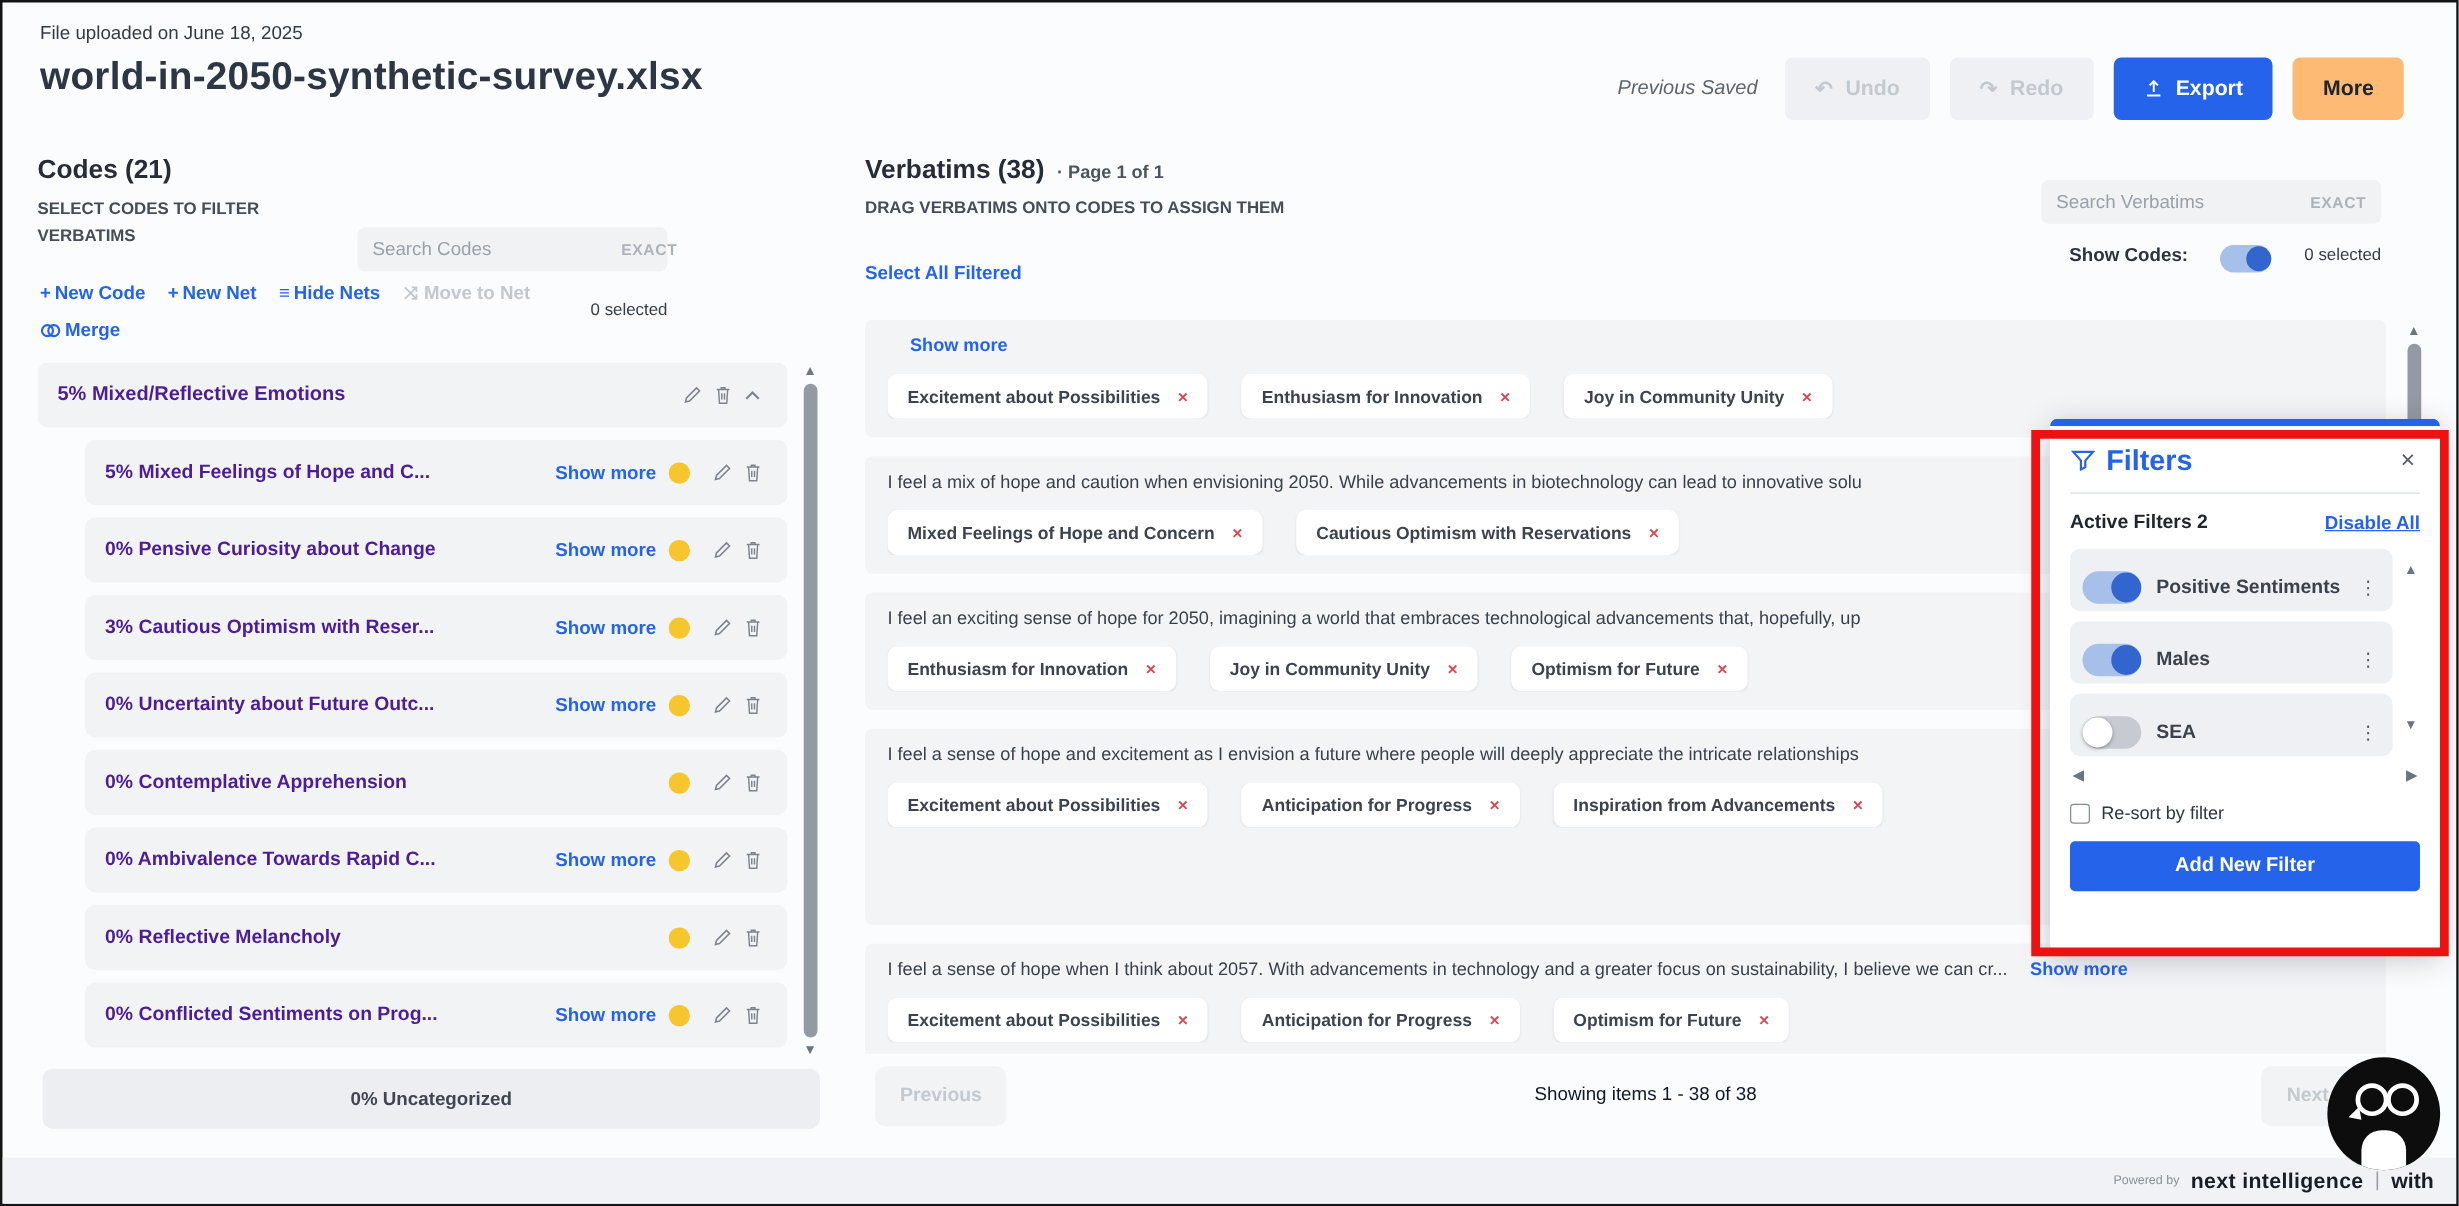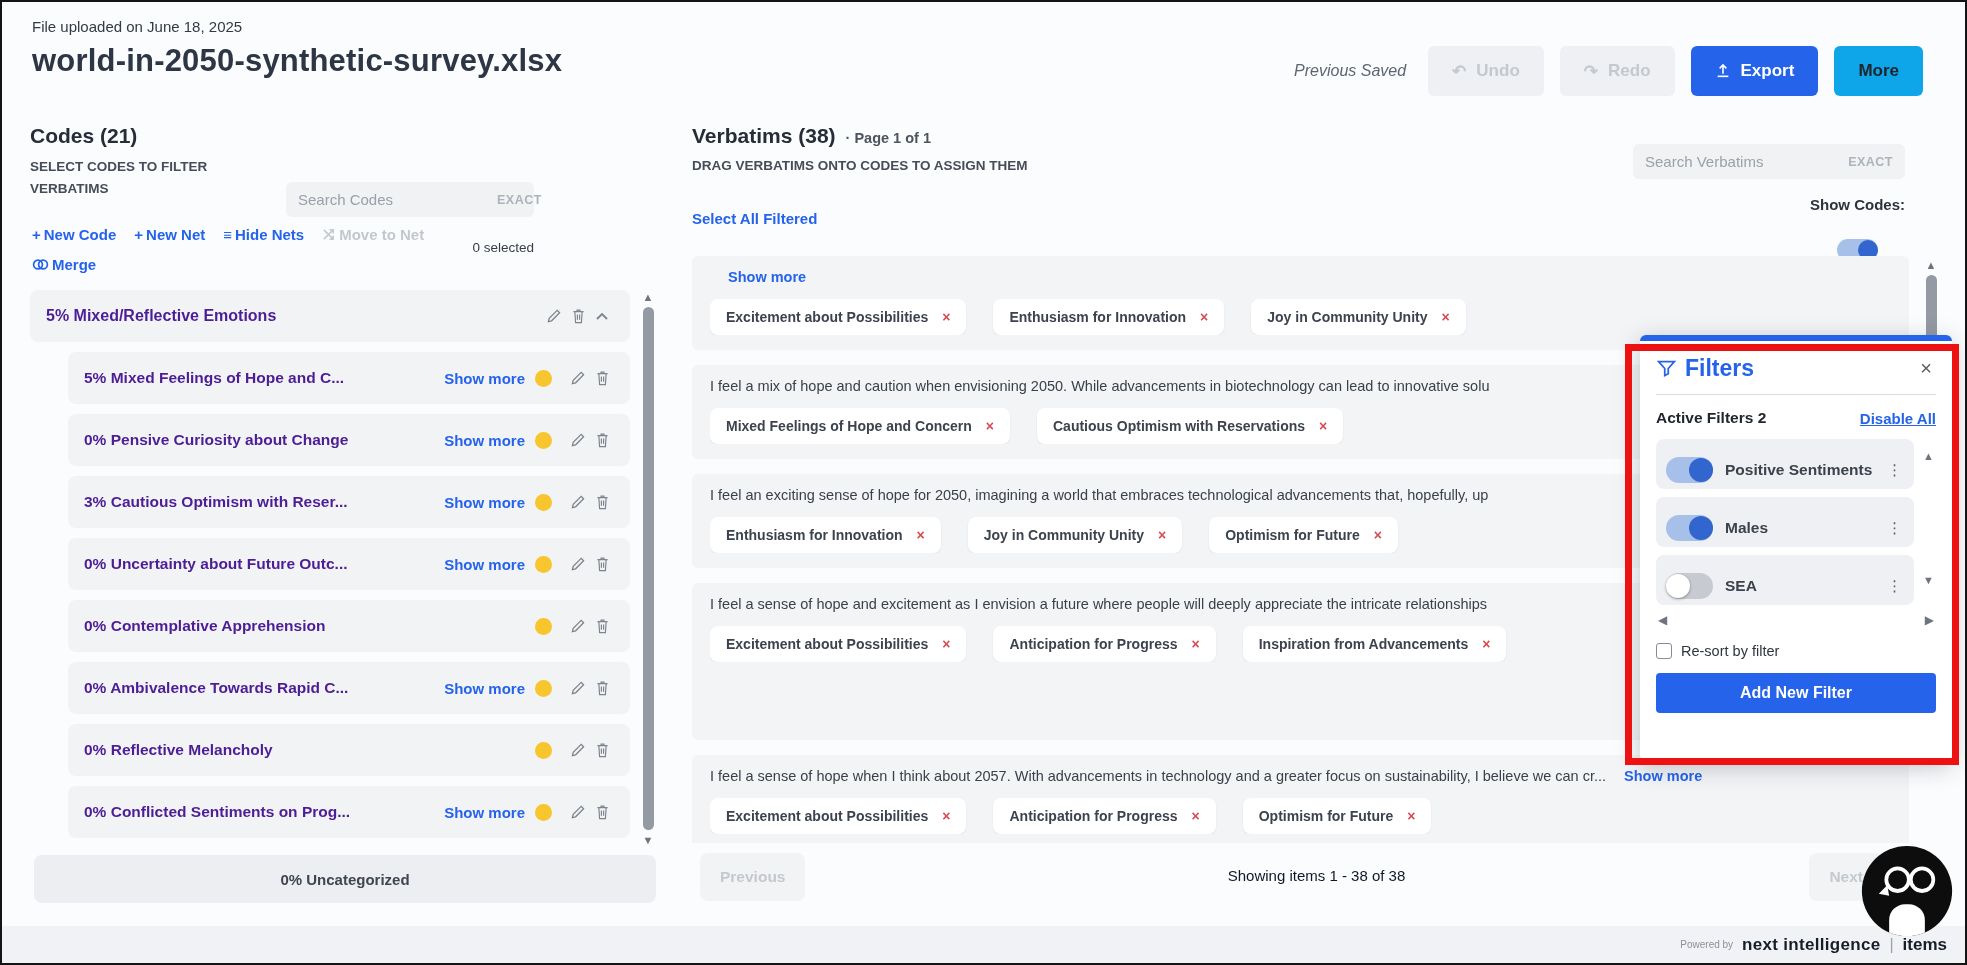--- a/index.html
+++ b/index.html
@@ -11,21 +11,21 @@
   
   .app-header{ position:absolute; top:0; left:0; right:0; height:118px; padding:16px 30px; }
   .uploaded{ font-size:15px; color:#333a45; }
   .file-title{ font-size:31px; font-weight:bold; color:#2d3644; margin-top:8px; letter-spacing:.2px; }
   .header-actions{ position:absolute; top:44px; right:42px; display:flex; align-items:center; gap:16px; }
   .changes-saved{ font-style:italic; font-size:16px; color:#5d6570; margin-right:6px; }
   .hbtn{ height:50px; border:none; border-radius:6px; padding:0 24px; font-family:inherit;
          font-size:17px; font-weight:bold; display:flex; align-items:center; gap:10px; cursor:pointer; }
   .hbtn.disabled{ background:#eef0f3; color:#c4c9d0; }
   .hbtn.primary{ background:#2563eb; color:#fff; }
-  .hbtn.light{ background:#0ea5e9; color:#20252d; }
+  .hbtn.light{ background:#fdba74; color:#20252d; }
 
   
   .codes-panel{ position:absolute; left:28px; top:122px; width:630px; height:783px; }
   .codes-head{ position:relative; height:166px; }
   .panel-title{ font-size:21px; font-weight:bold; color:#262d37; }
   .panel-sub{ width:255px; margin-top:8px; font-size:13.5px; font-weight:bold; color:#454d58; line-height:1.6; }
   .search-box{ position:absolute; display:flex; align-items:center; background:#f0f2f4; border-radius:6px;
                padding:0 12px; height:35px; }
   .search-box input{ border:none; background:transparent; outline:none; flex:1; font-family:inherit;
                      font-size:15px; color:#3c434d; }
@@ -58,21 +58,21 @@
           font-size:15px; font-weight:bold; color:#3f4651; }
 
   
   .verbatims-panel{ position:absolute; left:690px; top:122px; width:1249px; height:783px; }
   .verb-head{ position:relative; height:132px; }
   .vtitle-row{ display:flex; align-items:baseline; gap:10px; }
   .pageinfo{ font-size:14.5px; font-weight:bold; color:#4c545e; }
   .instruction{ margin-top:10px; font-size:13.5px; font-weight:bold; color:#454d58; }
   .select-all{ position:absolute; left:0; top:86px; font-size:15px; }
   .verb-search{ right:36px; top:20px; width:272px; }
-  .showcodes-row{ position:absolute; right:36px; top:72px; display:flex; align-items:center; gap:26px;flex-direction:column; }
+  .showcodes-row{ position:absolute; right:36px; top:72px; display:flex; gap:26px; }
   .showcodes-label{ font-size:15px; font-weight:bold; color:#2c333d; }
   .vrows{ position:absolute; top:132px; left:0; right:32px; bottom:64px; display:flex;
           flex-direction:column; gap:15px; overflow:hidden; }
   .vrow{ background:#f3f4f6; border-radius:6px; padding:13px 18px 15px; }
   .vrow.tall{ padding-bottom:78px; }
   .vline{ display:flex; align-items:baseline; overflow:hidden; }
   .vtext{ font-size:14.5px; color:#3a414b; white-space:nowrap; overflow:hidden; }
   .vmore{ color:#2563eb; font-weight:bold; font-size:14.5px; margin-left:18px; white-space:nowrap; cursor:pointer; }
   .vtags{ display:flex; gap:27px; margin-top:14px; flex-wrap:nowrap; overflow:hidden; }
   .tag{ background:#fff; border-radius:8px; padding:10px 16px; display:inline-flex; align-items:center;
@@ -542,21 +542,21 @@
     </div>
     <button class="fadd">Add New Filter</button>
   </div>
 
   <div class="annotation"></div>
 
   <div class="footer-bar">
     <span class="powered">Powered by</span>
     <span class="brand">next intelligence</span>
     <span class="fsep">|</span>
-    <span class="product">items</span>
+    <span class="product">with</span>
   </div>
 
   <div class="mascot">
     <svg width="94" height="94" viewBox="0 0 100 100">
       <defs>
           <clipPath id="mc">
             <circle cx="50" cy="50" r="48"></circle>
           </clipPath>
         </defs>
       <circle cx="50" cy="50" r="48" fill="#0d0d0d"></circle>

